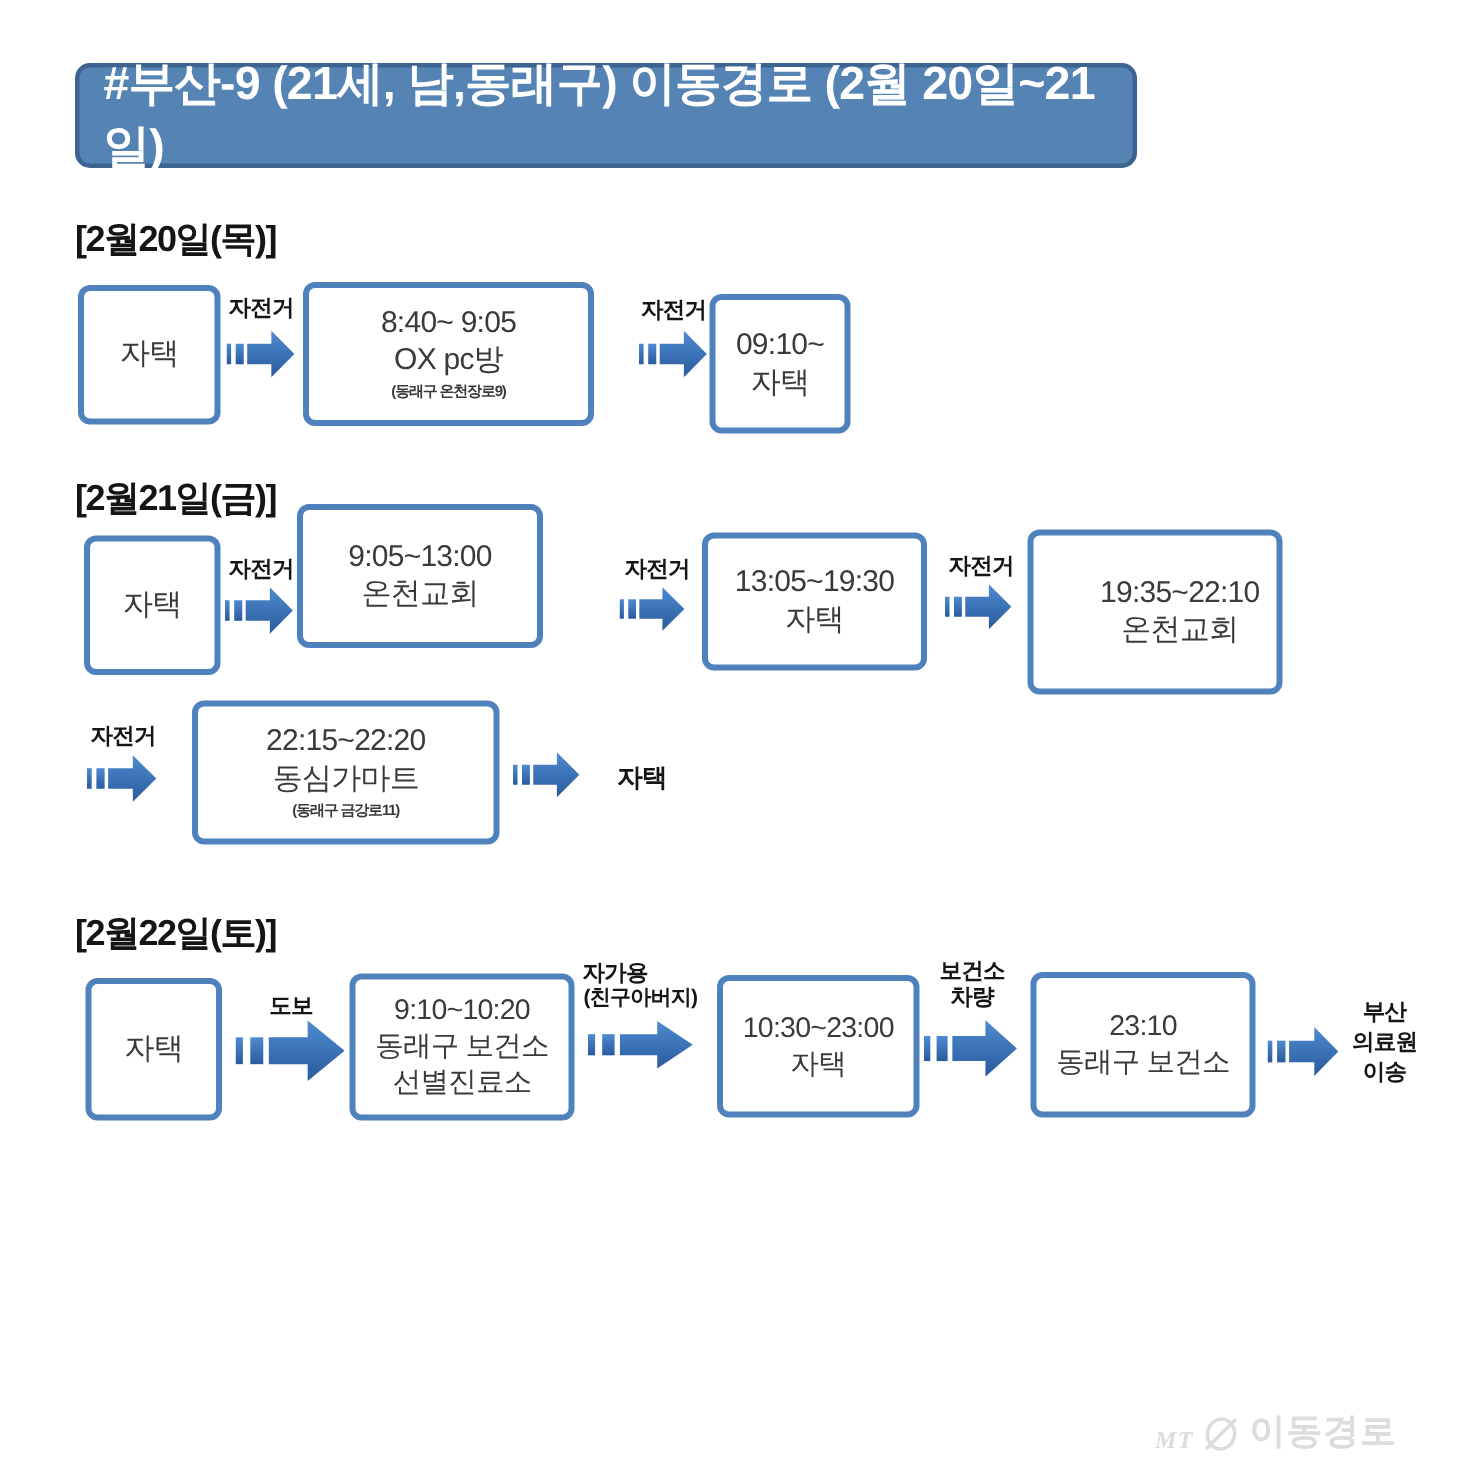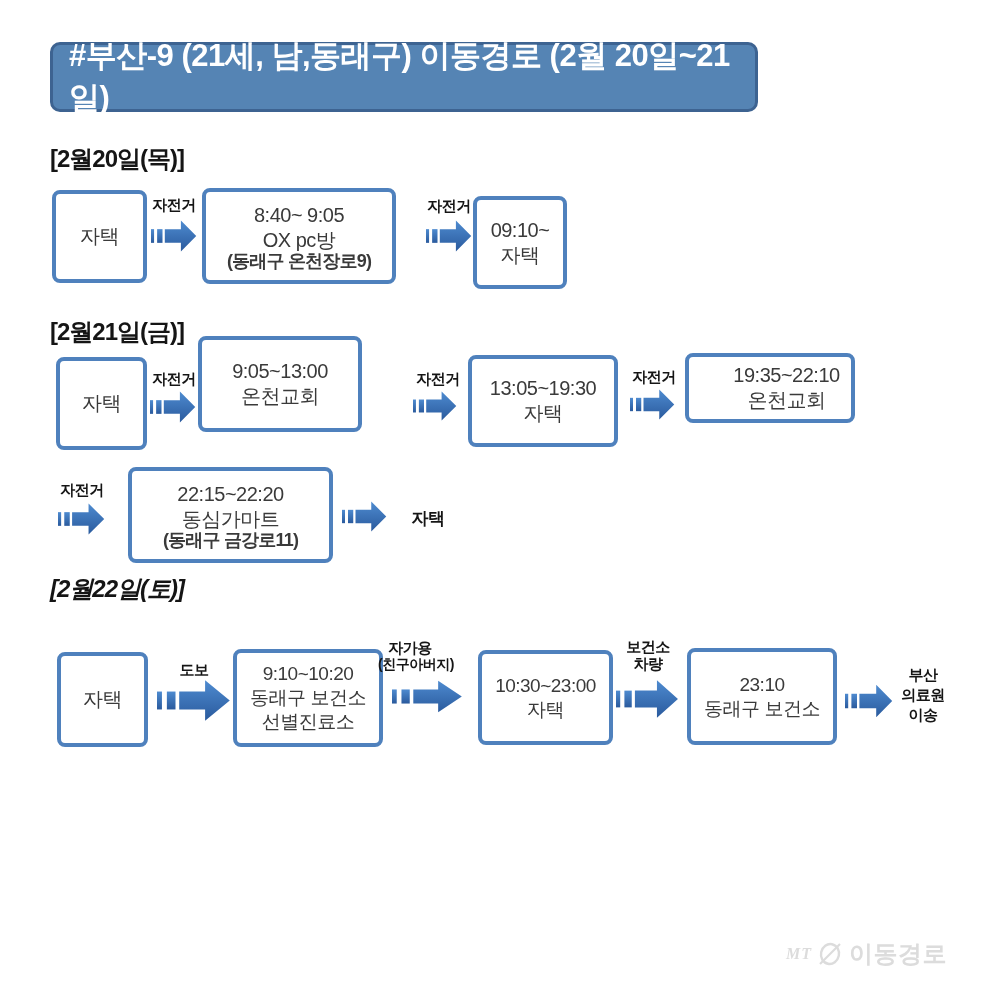--- a/index.html
+++ b/index.html
@@ -19,44 +19,43 @@
     letter-spacing:-1px;white-space:nowrap;
   }
 
   .box{
     position:absolute;background:#ffffff;border:4px solid #4f81bd;border-radius:8px;
     box-sizing:border-box;display:flex;flex-direction:column;align-items:center;
     justify-content:center;text-align:center;color:#3a3a3a;
   }
   .box .t{font-size:20px;line-height:25px;white-space:nowrap;letter-spacing:-0.5px;}
   .box .t.sm{font-size:19px;line-height:24px;}
-  .box .addr{font-size:18px;line-height:17px;font-weight:600;white-space:nowrap;letter-spacing:-0.8px;}
+  .box .addr{font-size:10px;line-height:17px;font-weight:600;white-space:nowrap;letter-spacing:-0.8px;}
 
   .alabel{
     position:absolute;font-size:15px;font-weight:600;color:#151515;
     text-align:center;white-space:nowrap;letter-spacing:-0.5px;
   }
   .alabel.sm{font-size:14px;}
 
   .arrow{position:absolute;}
 
   .plaintext{
     position:absolute;font-size:17px;font-weight:600;color:#151515;
     text-align:center;white-space:nowrap;letter-spacing:-0.5px;
   }
   .endblock{
     position:absolute;font-size:15px;font-weight:600;color:#151515;
     text-align:center;line-height:20px;letter-spacing:-0.5px;
   }
   .endblock div{white-space:nowrap;}
 
   .watermark{
-    position:absolute;left:770px;top:938px;display:flex;align-items:center;
+    position:absolute;left:770px;top:938px;display:flex;align-items:flex-end;
     color:#dcdcdc;
-    margin-left:16px;
   }
   .watermark .mt{font-style:italic;font-size:16px;font-weight:700;letter-spacing:1px;font-family:"Liberation Serif",serif;}
   .watermark .wname{font-size:24px;font-weight:700;letter-spacing:0.5px;margin-left:6px;}
   .watermark svg{margin-left:5px;}
 </style>
 </head>
 <body>
 
 <div class="stage">
 
@@ -144,21 +143,21 @@
 
   <div class="alabel" style="left:624px;top:368px;width:60px;">자전거</div>
   <svg class="arrow" style="left:630px;top:387px;width:45px;height:35px;" viewBox="0 0 60 42" preserveAspectRatio="none">
     <g fill="url(#ag)">
         <rect x="0" y="13" width="4" height="16"></rect>
         <rect x="8" y="13" width="7" height="16"></rect>
         <polygon points="18,13 39,13 39,3 59,21 39,39 39,29 18,29"></polygon>
       </g>
   </svg>
 
-  <div class="box" style="left:685px;top:353px;width:170px;height:70px;padding-left:33px;">
+  <div class="box" style="left:685px;top:353px;width:170px;height:110px;padding-left:33px;">
     <div class="t">19:35~22:10</div>
     <div class="t">온천교회</div>
   </div>
 
   <div class="alabel" style="left:48px;top:481px;width:68px;">자전거</div>
   <svg class="arrow" style="left:58px;top:501px;width:47px;height:36px;" viewBox="0 0 60 42" preserveAspectRatio="none">
     <g fill="url(#ag)">
         <rect x="0" y="13" width="4" height="16"></rect>
         <rect x="8" y="13" width="7" height="16"></rect>
         <polygon points="18,13 39,13 39,3 59,21 39,39 39,29 18,29"></polygon>
@@ -174,21 +173,21 @@
   <svg class="arrow" style="left:342px;top:499px;width:45px;height:35px;" viewBox="0 0 60 42" preserveAspectRatio="none">
     <g fill="url(#ag)">
         <rect x="0" y="13" width="4" height="16"></rect>
         <rect x="8" y="13" width="7" height="16"></rect>
         <polygon points="18,13 39,13 39,3 59,21 39,39 39,29 18,29"></polygon>
       </g>
   </svg>
 
   <div class="plaintext" style="left:398px;top:507px;width:60px;">자택</div>
 
-  <div class="daylabel" style="left:50px;top:573px;font-style:italic;">[2월22일(토)]</div>
+  <div class="daylabel" style="left:50px;top:606px;">[2월22일(토)]</div>
 
   <div class="box" style="left:57px;top:652px;width:91px;height:95px;">
     <div class="t">자택</div>
   </div>
 
   <div class="alabel" style="left:150px;top:661px;width:88px;">도보</div>
   <svg class="arrow" style="left:157px;top:677px;width:74px;height:47px;" viewBox="0 0 60 42" preserveAspectRatio="none">
     <g fill="url(#ag)">
         <rect x="0" y="13" width="4" height="16"></rect>
         <rect x="8" y="13" width="7" height="16"></rect>
@@ -196,21 +195,21 @@
       </g>
   </svg>
 
   <div class="box" style="left:233px;top:649px;width:150px;height:98px;">
     <div class="t sm">9:10~10:20</div>
     <div class="t sm">동래구 보건소</div>
     <div class="t sm">선별진료소</div>
   </div>
 
   <div class="alabel" style="left:378px;top:639px;width:64px;">자가용</div>
-  <div class="alabel sm" style="left:373px;top:656px;width:86px;">(친구아버지)</div>
+  <div class="alabel sm" style="left:384px;top:656px;width:86px;">(친구아버지)</div>
   <svg class="arrow" style="left:392px;top:678px;width:71px;height:37px;" viewBox="0 0 60 42" preserveAspectRatio="none">
     <g fill="url(#ag)">
         <rect x="0" y="13" width="4" height="16"></rect>
         <rect x="8" y="13" width="7" height="16"></rect>
         <polygon points="18,13 39,13 39,3 59,21 39,39 39,29 18,29"></polygon>
       </g>
   </svg>
 
   <div class="box" style="left:478px;top:650px;width:135px;height:95px;">
     <div class="t sm">10:30~23:00</div>

